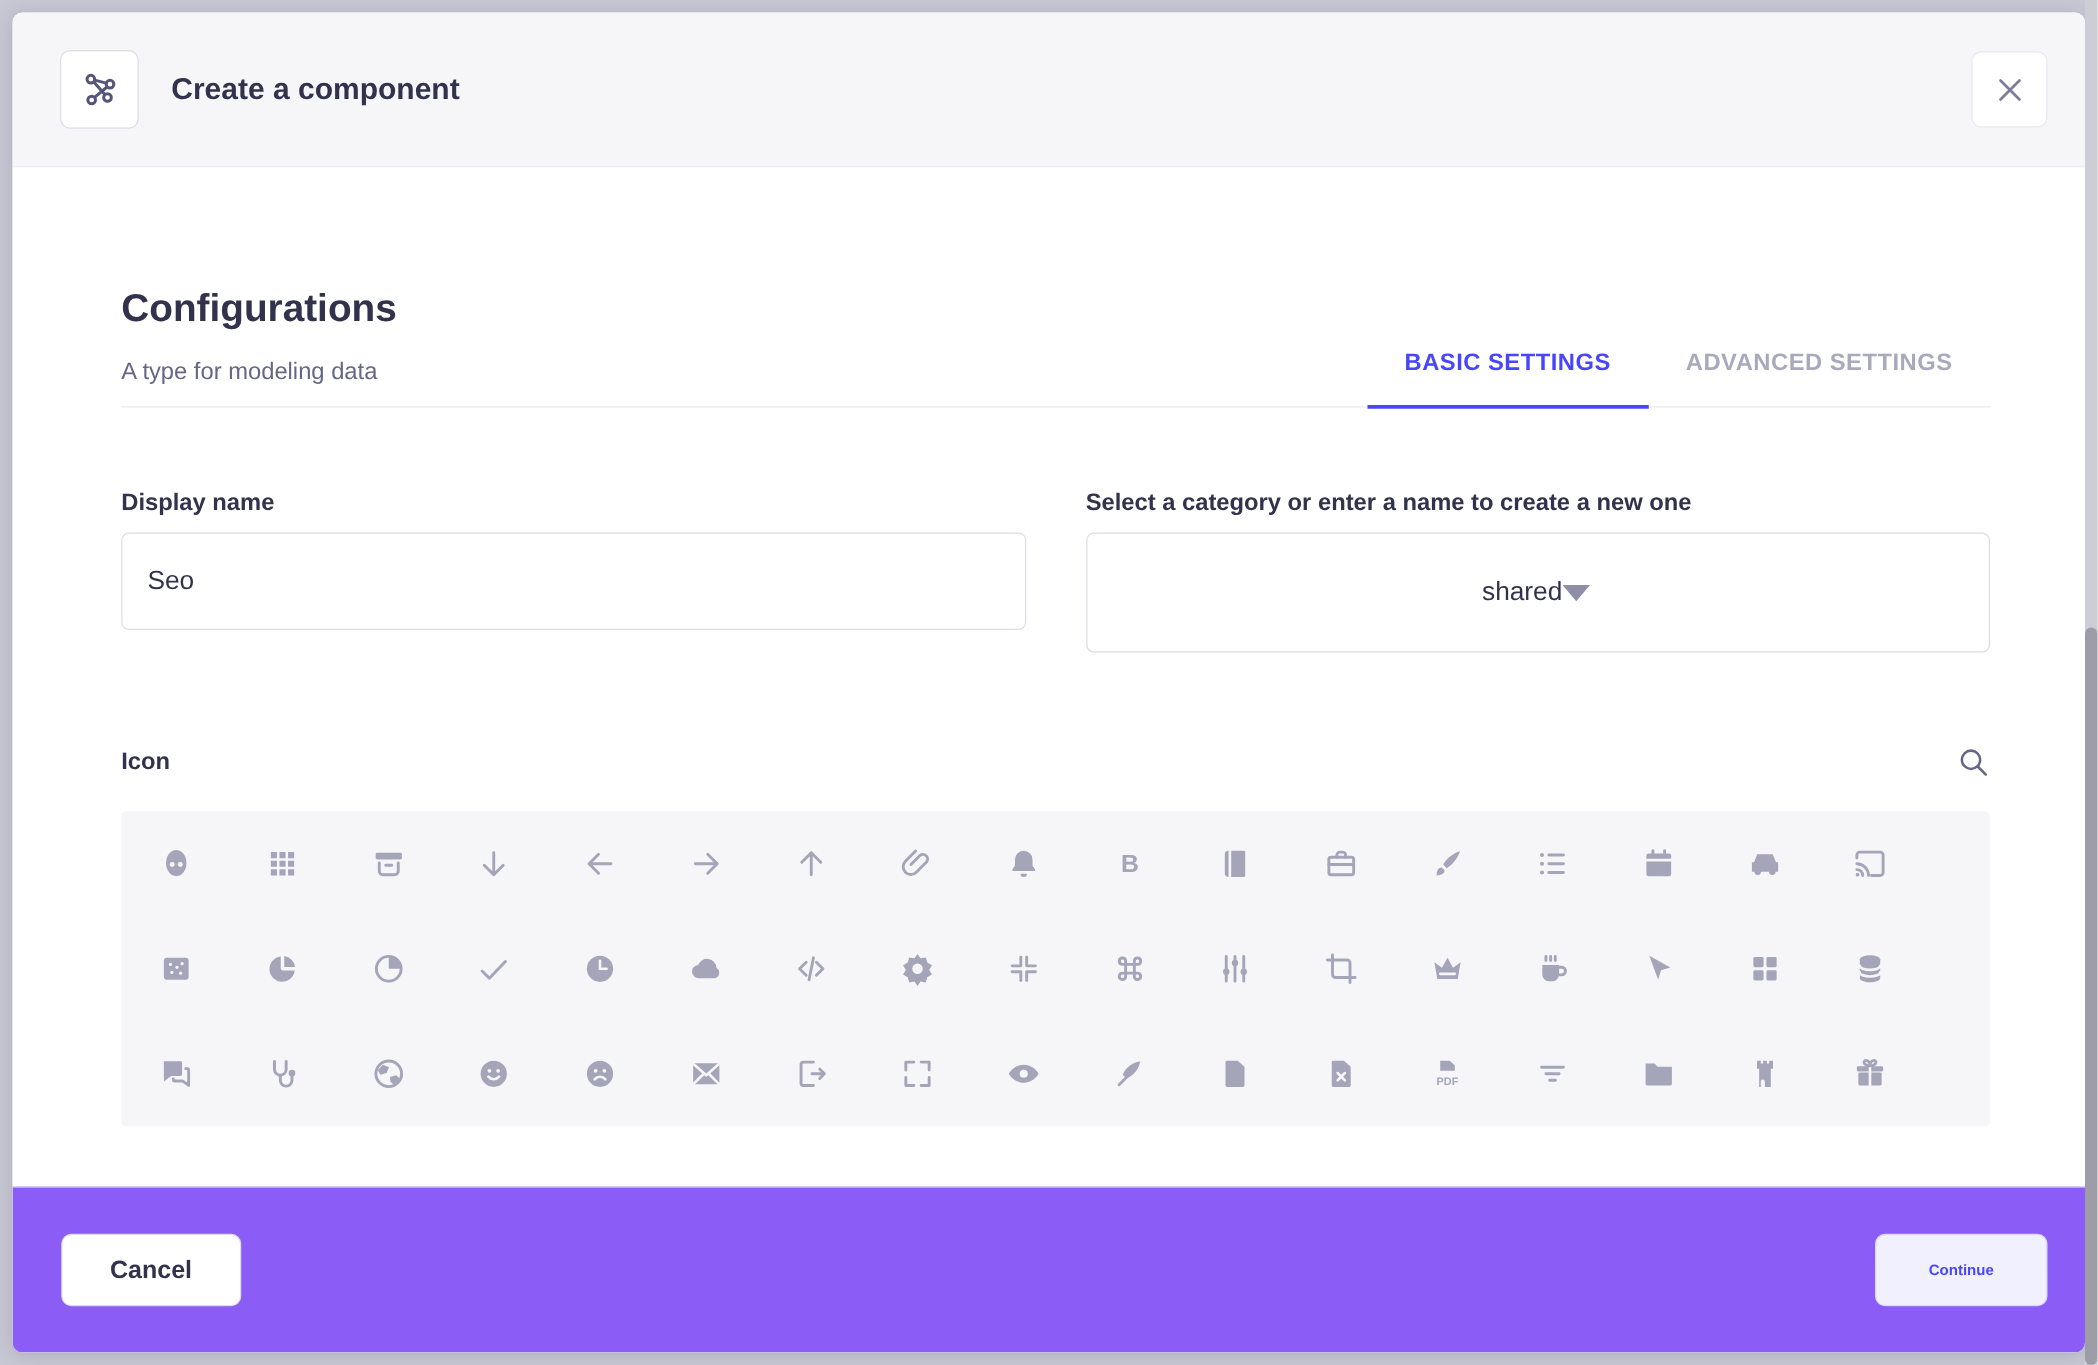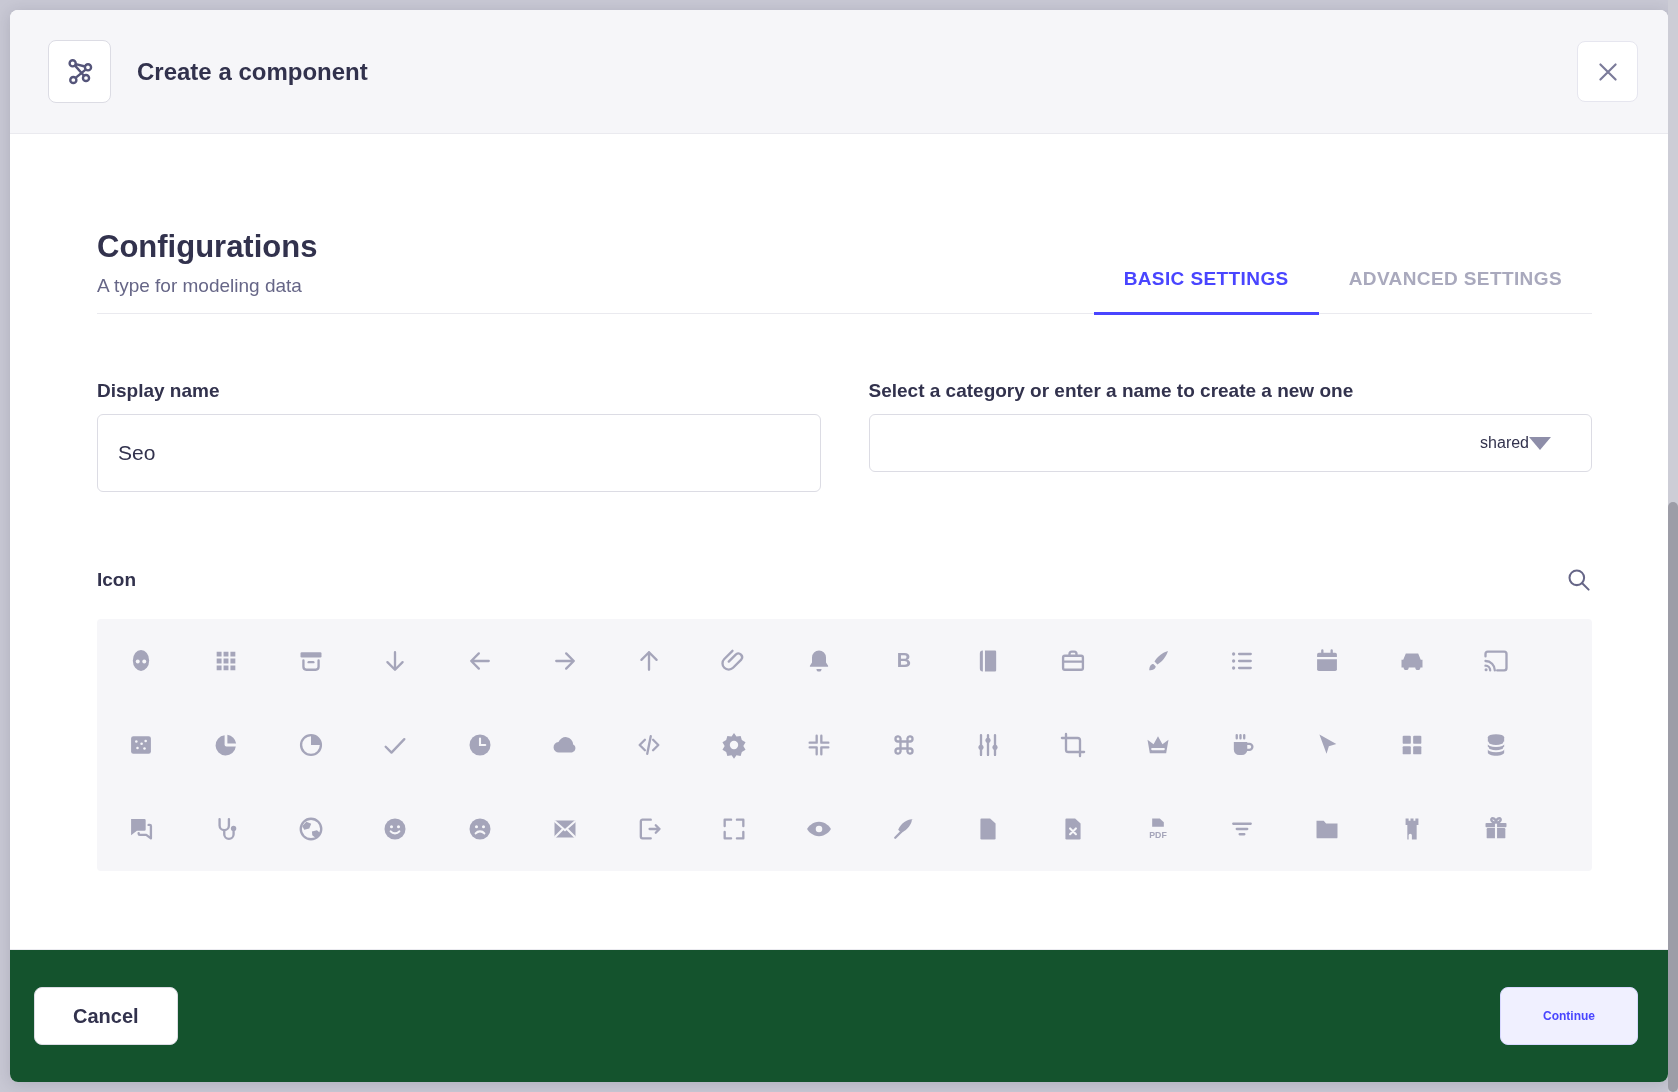--- a/index.html
+++ b/index.html
@@ -7,44 +7,44 @@
   .modal{position:absolute;left:10px;top:10px;width:1658px;height:1072px;background:#fff;border-radius:8px;overflow:hidden;display:flex;flex-direction:column;box-shadow:0 2px 15px rgba(33,33,52,.15)}
   .modal-header{height:123px;background:#f6f6f9;display:flex;align-items:center;justify-content:space-between;padding:0 30px 0 38px;border-bottom:1px solid #eaeaef;flex:none}
   .header-left{display:flex;align-items:center;gap:26px}
   .header-icon-box{width:61px;height:61px;background:#fff;border:1px solid #dcdce4;border-radius:8px;display:flex;align-items:center;justify-content:center}
   .header-icon-box svg{width:32px;height:32px}
   .modal-title{font-size:24px;color:#32324d;margin:0;font-weight:700}
   .close-btn{width:61px;height:61px;background:#fff;border:1px solid #e6e6ef;border-radius:8px;display:flex;align-items:center;justify-content:center;cursor:pointer;padding:0}
   .close-btn svg{width:26px;height:26px}
   .modal-body{flex:1;padding:0 76px 0 87px;background:#fff}
   .section-head{margin-top:95px;display:flex;justify-content:space-between;align-items:flex-end;border-bottom:1px solid #eaeaef}
-  .section-titles h2{font-size:31px;margin:0 0 10px;color:#32324d;font-weight:700}
+  .section-titles h2{font-size:31px;margin:0 0 22px;color:#32324d;font-weight:700}
   .section-titles p{font-size:19px;margin:0 0 16px;color:#666687}
   .tabs{display:flex;margin-bottom:-2px}
   .tab{padding:0 30px 22px;font-size:19px;font-weight:700;letter-spacing:.4px;color:#a9a9bd;cursor:pointer}
   .tab.active{color:#4945ff;border-bottom:3px solid #4945ff}
   .form-row{display:flex;gap:48px;margin-top:66px}
   .field{flex:1;min-width:0}
   .field label{display:block;font-size:19px;font-weight:700;color:#32324d;margin-bottom:12px}
   .text-input{width:100%;height:78px;border:1px solid #dcdce4;border-radius:6px;background:#fff;font-size:21px;color:#32324d;padding:0 20px;box-sizing:border-box;font-family:inherit;outline:none}
-  .select{width:100%;height:58px;border:1px solid #dcdce4;border-radius:6px;background:#fff;font-size:16px;color:#32324d;padding:0 40px 0 37px;box-sizing:border-box;display:flex;align-items:center;justify-content:flex-end;cursor:pointer}
+  .select{width:100%;height:96px;border:1px solid #dcdce4;border-radius:6px;background:#fff;font-size:21px;color:#32324d;padding:0 40px 0 37px;box-sizing:border-box;display:flex;align-items:center;justify-content:center;cursor:pointer}
   .caret{width:0;height:0;border-left:11px solid transparent;border-right:11px solid transparent;border-top:13px solid #8e8ea9}
   .icon-section{margin-top:74px}
   .icon-head{display:flex;justify-content:space-between;align-items:center}
   .icon-head label{font-size:19px;font-weight:700;color:#32324d}
   .search-btn{background:none;border:none;padding:0;cursor:pointer;display:flex}
   .search-btn svg{width:27px;height:27px}
   .icon-grid{margin-top:26px;background:#f6f6f9;border-radius:4px;display:grid;grid-template-columns:repeat(17,84.7px);row-gap:56px;padding:28px 0 28px 2px;justify-items:center;align-items:center}
   .icon-cell{background:none;border:none;padding:0;width:28px;height:28px;color:#a5a5ba;cursor:pointer}
   .icon-cell svg{width:28px;height:28px;display:block}
   .icon-cell svg .st{fill:none;stroke:currentColor;stroke-width:2;stroke-linecap:round;stroke-linejoin:round}
   .icon-cell svg .fl{fill:currentColor}
   .icon-cell svg .bg{fill:#f6f6f9}
   .icon-cell svg .bgst{fill:none;stroke:#f6f6f9;stroke-width:1.8;stroke-linecap:round}
-  .modal-footer{flex:none;height:132px;background:#14532d;border-top:1px solid #eaeaef;display:flex;align-items:center;justify-content:space-between;padding:0 30px 0 24px}
+  .modal-footer{flex:none;height:132px;background:#8b5cf6;border-top:1px solid #eaeaef;display:flex;align-items:center;justify-content:space-between;padding:0 30px 0 39px}
   .btn-cancel{height:58px;padding:0 38px;background:#fff;border:1px solid #dcdce4;border-radius:8px;font-size:20px;font-weight:700;color:#32324d;font-family:inherit;cursor:pointer}
   .btn-continue{height:58px;padding:0 42px;background:#f0f0ff;border:1px solid #d9d8ff;border-radius:8px;font-size:12px;font-weight:700;color:#4945ff;font-family:inherit;cursor:pointer}
   .scrollbar{position:absolute;right:0;top:0;width:10px;height:1092px;background:#cdcdd6}
   .scrollbar-thumb{position:absolute;top:46%;height:54%;width:10px;background:#9d9da7;border-radius:5px}
 </style>
 </head>
 <body>
 
 <div class="modal">
   <div class="modal-header">

